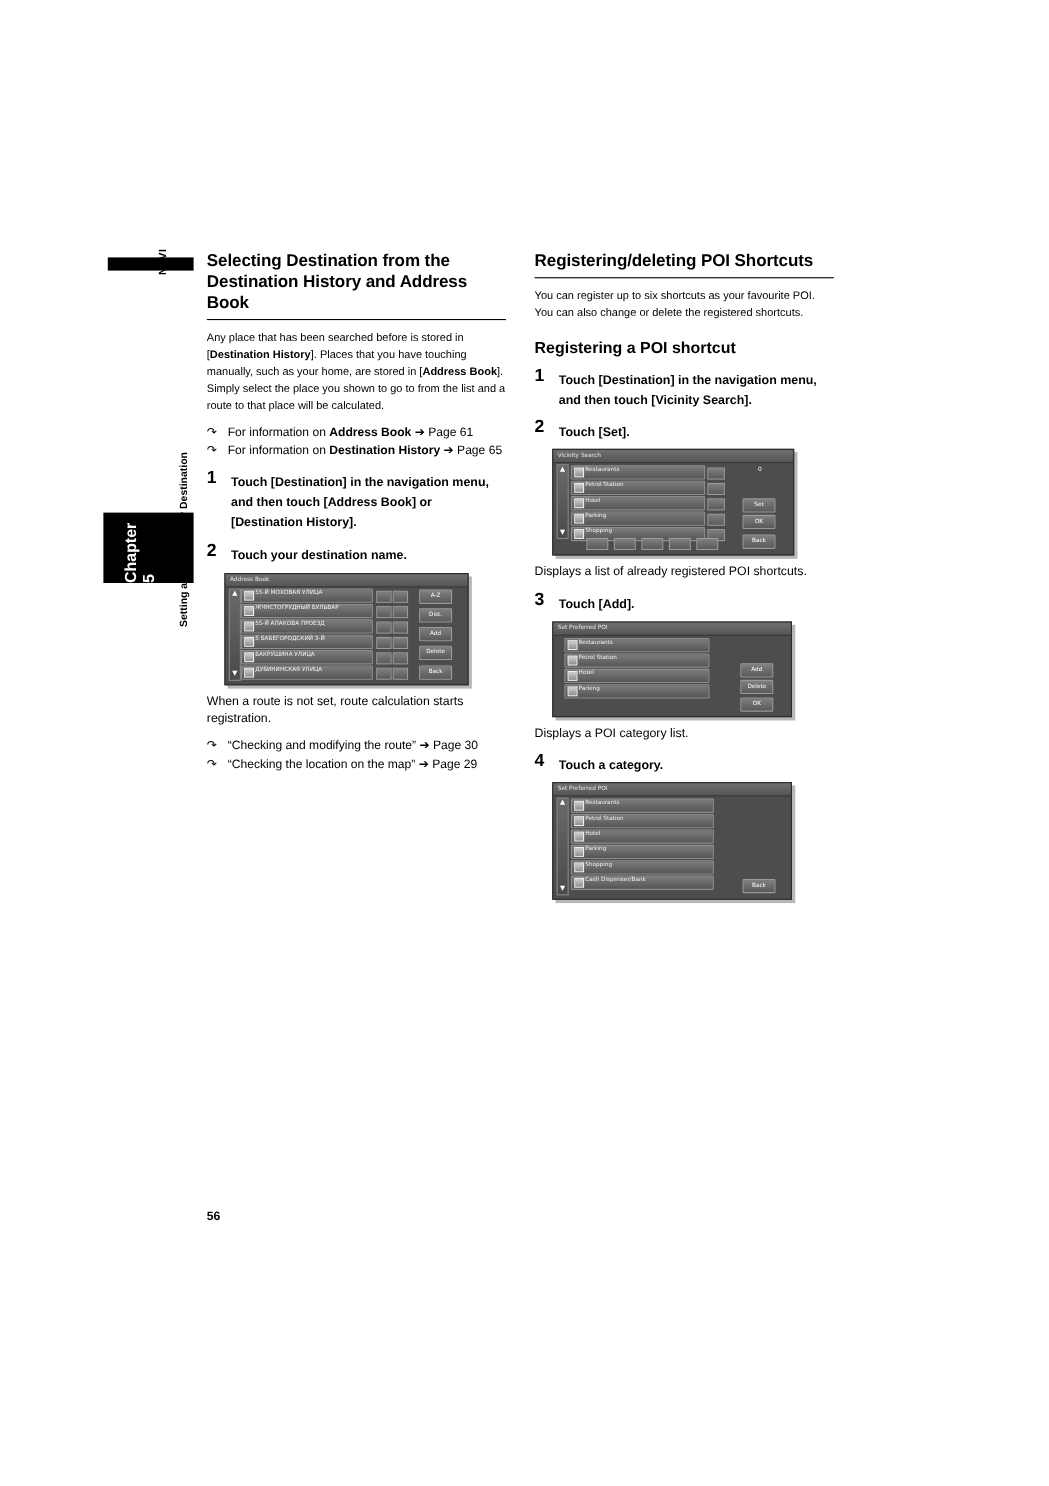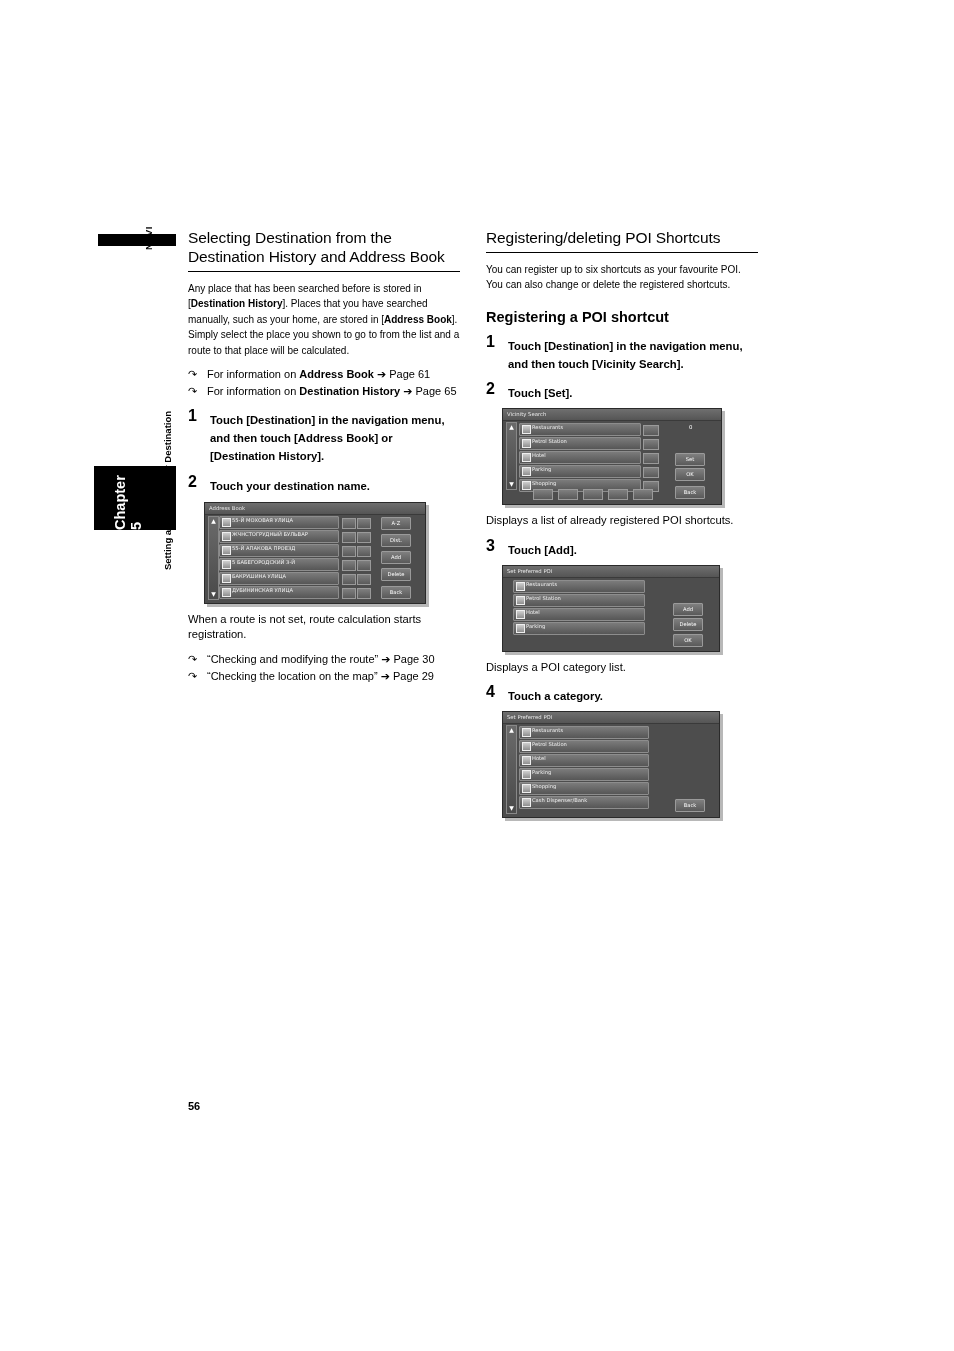--- a/index.html
+++ b/index.html
@@ -17,21 +17,21 @@
   .chapter-box{position:absolute;left:94px;top:466px;width:82px;height:64px;background:#000;}
   .chapter-text{position:absolute;left:112px;top:530px;width:64px;transform:rotate(-90deg);
      transform-origin:left top;color:#fff;font-size:14.5px;font-weight:bold;}
   .side-run{position:absolute;left:162px;top:570px;width:240px;transform:rotate(-90deg);
      transform-origin:left top;font-size:9.5px;font-weight:bold;color:#000;}
 
   
   .col-left{position:absolute;left:188px;top:228px;width:272px;}
   .col-right{position:absolute;left:486px;top:228px;width:272px;}
 
-  h1.sec{font-size:15.5px;line-height:19px;font-weight:normal;margin:0 0 0 0;letter-spacing:-.1px;}
+  h1.sec{font-size:15.5px;line-height:19px;font-weight:bold;margin:0 0 0 0;letter-spacing:-.1px;}
   .rule{border-bottom:1.5px solid #000;margin-top:5px;margin-bottom:9px;}
   h2.sub{font-size:14.5px;font-weight:bold;margin:16px 0 8px 0;}
   p.body{font-size:10px;line-height:15.4px;margin:0 0 9px 0;}
   .bold{font-weight:bold;}
   .step{position:relative;padding-left:22px;margin:11px 0 7px 0;}
   .step .num{position:absolute;left:0;top:-3px;font-size:16px;font-weight:bold;}
   .step .txt{font-size:11.3px;line-height:15.2px;font-weight:bold;}
   .ref{position:relative;padding-left:19px;font-size:11px;line-height:15px;margin:2px 0 2px 0;}
   .ref .gl{position:absolute;left:0;top:0;font-size:11px;}
   .note{position:relative;padding-left:19px;font-size:11px;line-height:15.2px;margin:6px 0 6px 0;}
@@ -77,21 +77,21 @@
   <div class="chapter-box"></div>
   <div class="chapter-text">Chapter 5</div>
   <div class="side-run">Setting a Route to Your Destination</div>
   <div class="page-num">56</div>
 
   <div class="col-left">
 
     <h1 class="sec">Selecting Destination from the Destination History and Address Book</h1>
     <div class="rule"></div>
 
-    <p class="body"><span>Any place that has been searched before is stored in [</span><span class="bold">Destination History</span><span>]. Places that you have searched manually, such as your home, are stored in [</span><span class="bold">Address Book</span><span>]. Simply select the place you shown to go to from the list and a route to that place will be calculated.</span></p>
+    <p class="body"><span>Any place that has been searched before is stored in [</span><span class="bold">Destination History</span><span>]. Places that you have touching manually, such as your home, are stored in [</span><span class="bold">Address Book</span><span>]. Simply select the place you shown to go to from the list and a route to that place will be calculated.</span></p>
 
     <div class="ref">
       <span class="gl">↷</span><span>For information on </span><span class="bold">Address Book</span><span> ➔ Page 61</span>
     </div>
     <div class="ref">
       <span class="gl">↷</span><span>For information on </span><span class="bold">Destination History</span><span> ➔ Page 65</span>
     </div>
 
     <div class="step">
       <span class="num">1</span>

